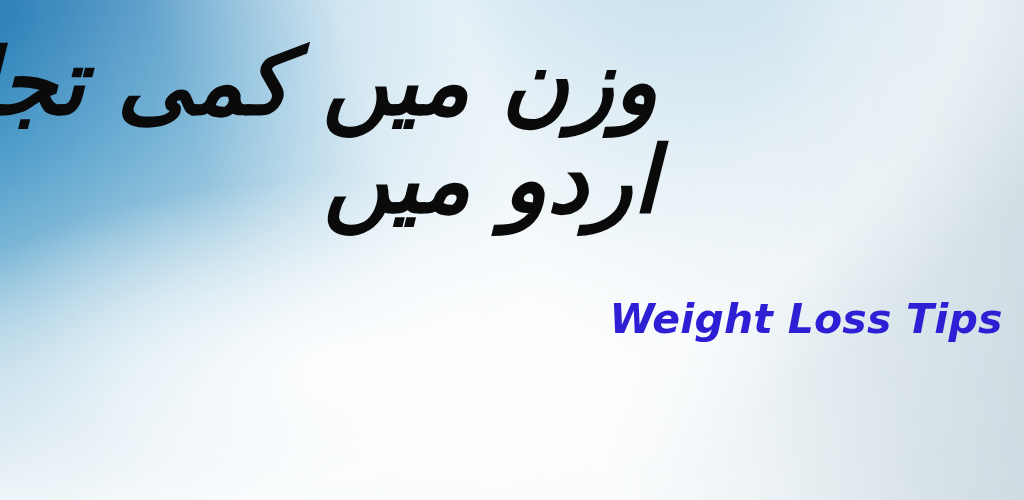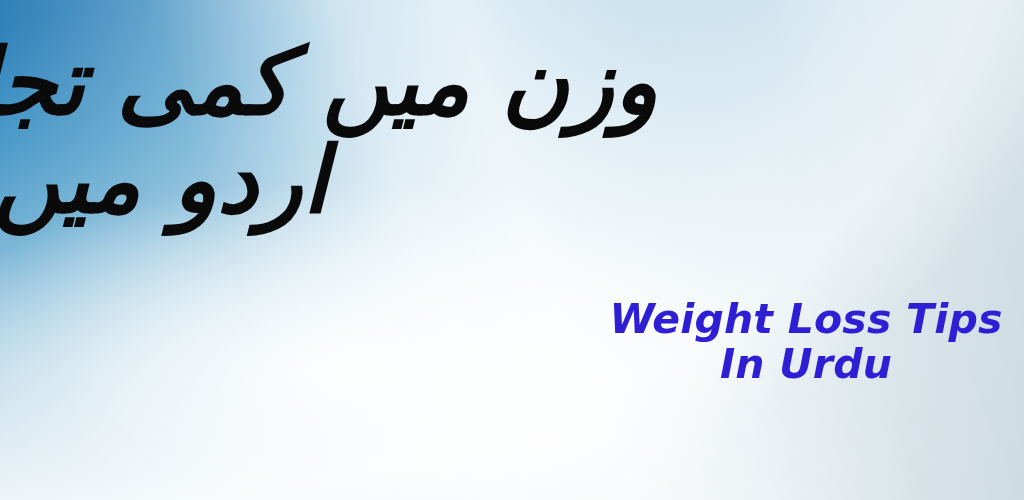--- a/index.html
+++ b/index.html
@@ -99,21 +99,20 @@
     text-rendering: optimizeLegibility;
   }
 
   .urdu-line-1 {
     font-size: 92px;
   }
 
   .urdu-line-2 {
     font-size: 92px;
     margin-top: 4px;
-    margin-right: 330px;
   }
 
   .english-block {
     position: absolute;
     left: 592px;
     top: 298px;
     width: 428px;
     text-align: center;
     z-index: 4;
     font-style: italic;
@@ -147,16 +146,15 @@
 
   <div class="bg-layer bg-bloom"></div>
 
   <div class="urdu-block">
     <span class="urdu-line urdu-line-1">وزن میں کمی تجاویز</span>
     <span class="urdu-line urdu-line-2">اردو میں</span>
   </div>
 
   <div class="english-block">
     <span class="english-line english-line-1">Weight Loss Tips</span>
-    <span class="english-line english-line-2">In Urdu</span>
   </div>
 
 </div>
 
 </body></html>

